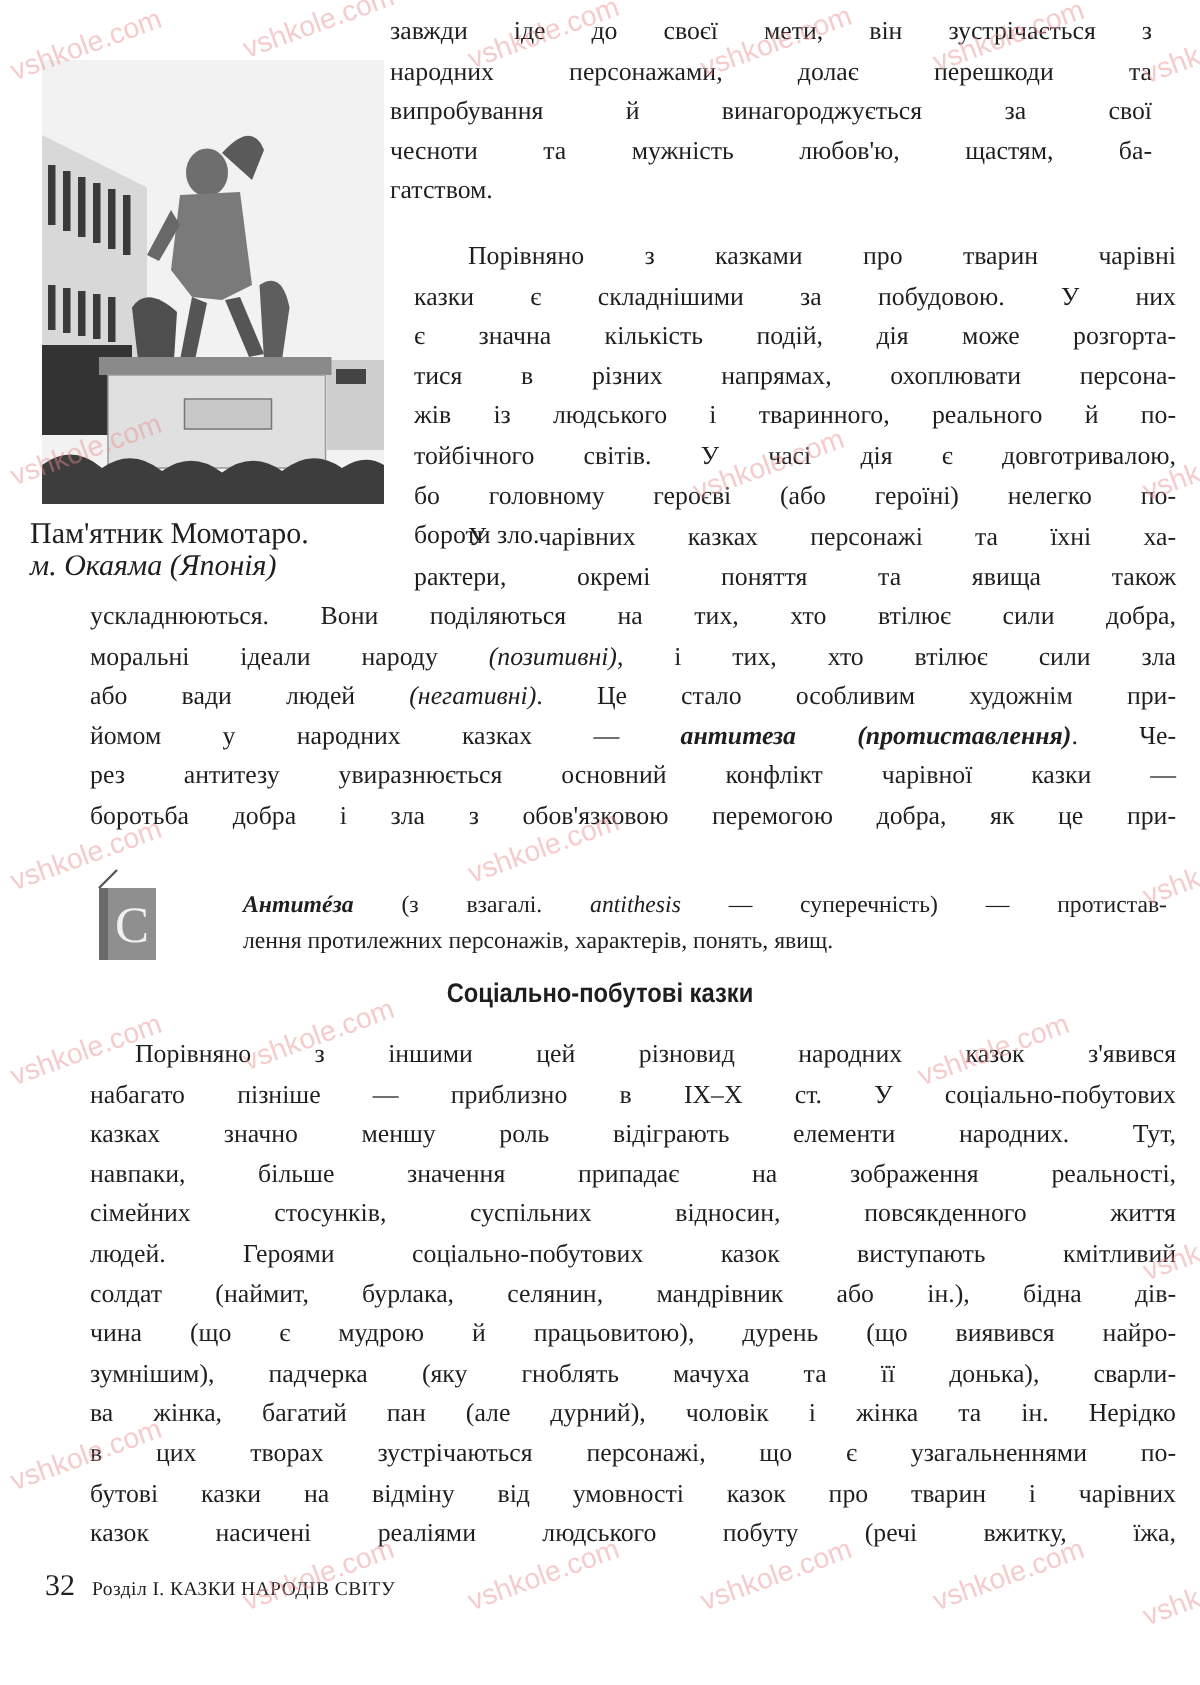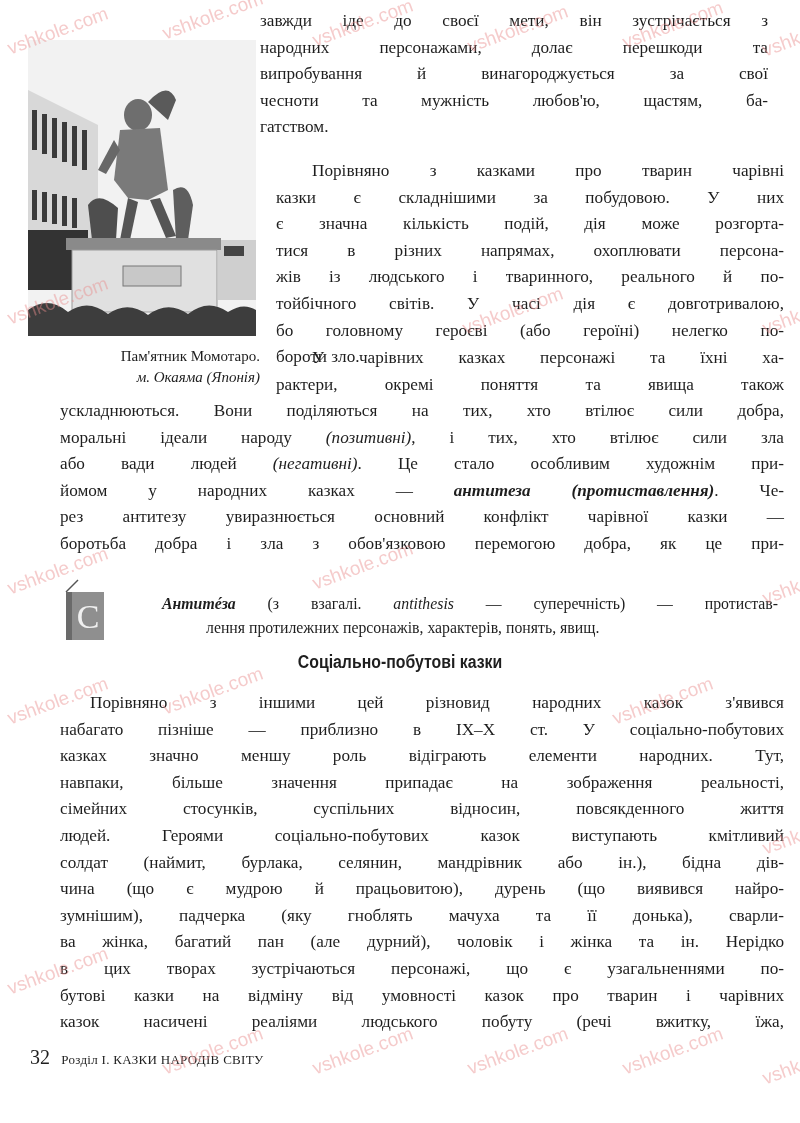--- a/index.html
+++ b/index.html
@@ -5,33 +5,33 @@
   html, body { margin: 0; padding: 0; }
   body {
     width: 800px; height: 1123px; background: #ffffff; position: relative; overflow: hidden;
     font-family: "Liberation Serif", "DejaVu Serif", serif; color: #1e1e1e;
   }
   .wm-layer { position: absolute; inset: 0; pointer-events: none; z-index: 5; }
   .wm { position: absolute; font-family: "Liberation Sans", sans-serif; font-size: 19px;
         color: rgba(232,140,140,0.45); transform: rotate(-20deg); white-space: nowrap; }
 
   .photo { position: absolute; left: 28px; top: 40px; width: 228px; height: 296px; background:#f4f4f4; overflow:hidden; }
-  .caption { position: absolute; left: 20px; top: 346px; width: 240px; text-align: right; font-size: 15px; line-height: 21px; }
+  .caption { position: absolute; left: 20px; top: 346px; width: 240px; text-align: left; font-size: 20px; line-height: 21px; }
   .caption .place { font-style: italic; }
 
   .p { position: absolute; font-size: 17.2px; line-height: 26.6px; text-align: justify; }
   .p .ln { display: block; text-align: justify; text-align-last: justify; white-space: nowrap; }
   .p .ln.last { text-align-last: left; }
   .bi { font-weight: bold; font-style: italic; }
   .it { font-style: italic; }
 
   .defbox { position: absolute; left: 62px; top: 578px; width: 48px; height: 64px; }
   .def { position: absolute; left: 162px; top: 592px; width: 616px; font-size: 15.8px; line-height: 24px; }
   .def .ln { display:block; white-space: nowrap; text-align: justify; text-align-last: justify; }
-  .def .ln.last { text-align-last: left; margin-left: 44px; }
+  .def .ln.last { text-align-last: left; }
 
   .heading { position: absolute; left: 0; width: 800px; top: 652px; text-align: center; font-weight: bold; font-size: 18px; font-family: "Liberation Sans", sans-serif; transform: scaleX(0.88); }
 
   .footer { position: absolute; left: 30px; top: 1046px; font-size: 13px; white-space: nowrap; }
   .footer .num { font-size: 20px; margin-right: 8px; }
   .footer .sec { letter-spacing: 0.3px; }
 </style>
 </head>
 <body>
 

